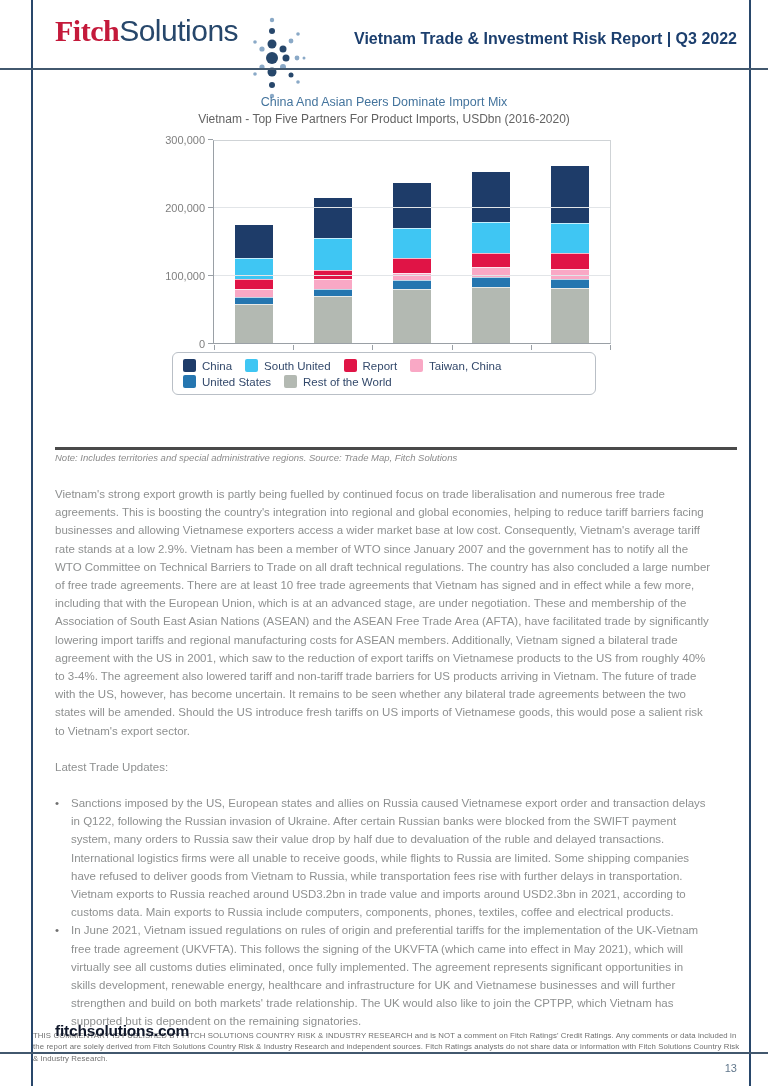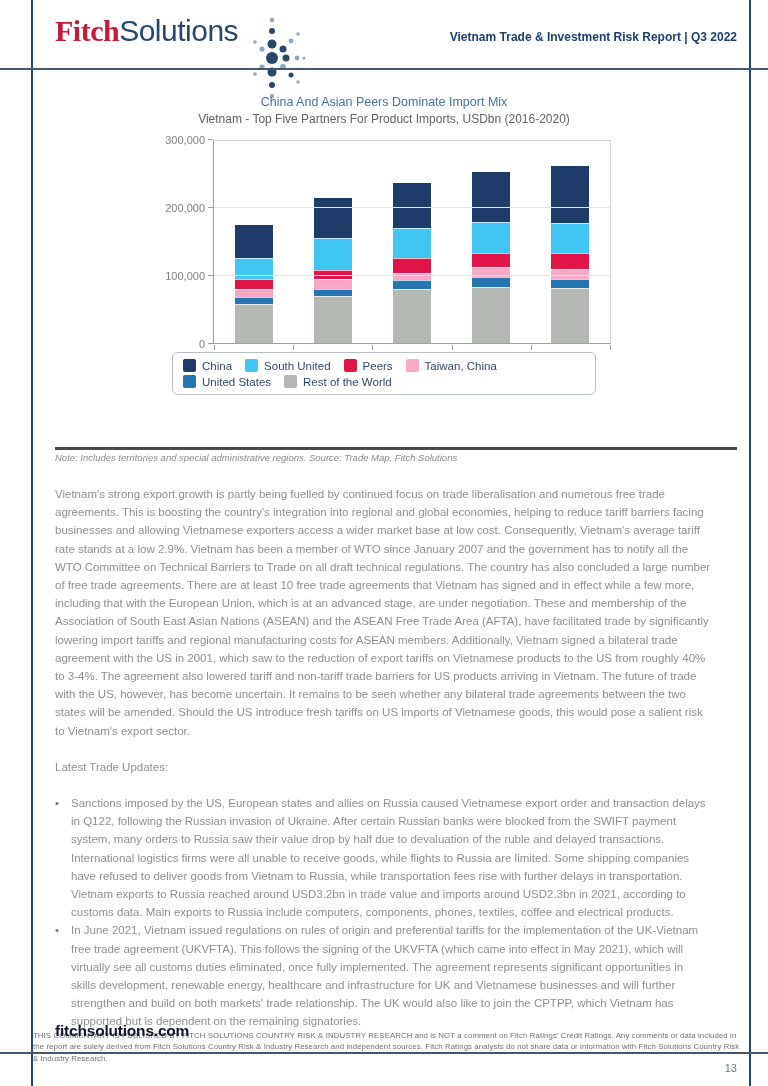--- a/index.html
+++ b/index.html
@@ -11,21 +11,21 @@
   .border-left { left:31px; }
   .border-right { right:17px; }
 
   
   .header { position:absolute; top:0; left:0; right:0; height:68px; }
   .logo { position:absolute; left:55px; top:14px; display:flex; align-items:flex-start; }
   .logo-text { font-size:30px; letter-spacing:-0.5px; white-space:nowrap; }
   .logo-fitch { font-family:"Liberation Serif", serif; font-weight:bold; color:#c41a3b; }
   .logo-solutions { font-family:"Liberation Sans", sans-serif; font-weight:400; color:#27476b; }
   .logo-dots { margin-left:4px; margin-top:-2px; }
-  .report-title { position:absolute; right:31px; top:30px; font-size:12px; font-weight:bold; color:#1c3f6e; }
+  .report-title { position:absolute; right:31px; top:30px; font-size:16px; font-weight:bold; color:#1c3f6e; }
   .header-rule { position:absolute; top:68px; left:0; right:0; height:2px; background:#42586e; }
 
   
   .chart-block { position:absolute; top:95px; left:55px; width:658px; }
   .chart-title { text-align:center; font-size:12.5px; color:#44749d; margin-bottom:3px; }
   .chart-subtitle { text-align:center; font-size:12px; color:#636363; margin-bottom:14px; }
   .chart-area { display:flex; justify-content:center; }
   .y-axis { position:relative; width:56px; height:204px; }
   .y-label { position:absolute; right:8px; font-size:11px; color:#7f7f7f; transform:translateY(6px); }
   .y-tick { position:absolute; right:0; width:5px; height:1px; background:#9aa0a6; }
@@ -186,21 +186,21 @@
         <div class="legend-item">
           <span class="legend-swatch" style="background: rgb(30, 60, 105);"></span>
           <span class="legend-label">China</span>
         </div>
         <div class="legend-item">
           <span class="legend-swatch" style="background: rgb(63, 198, 243);"></span>
           <span class="legend-label">South United</span>
         </div>
         <div class="legend-item">
           <span class="legend-swatch" style="background: rgb(224, 20, 70);"></span>
-          <span class="legend-label">Peers</span>
+          <span class="legend-label">Report</span>
         </div>
         <div class="legend-item">
           <span class="legend-swatch" style="background: rgb(249, 168, 197);"></span>
           <span class="legend-label">Taiwan, China</span>
         </div>
         <div class="legend-item">
           <span class="legend-swatch" style="background: rgb(37, 118, 176);"></span>
           <span class="legend-label">United States</span>
         </div>
         <div class="legend-item">

